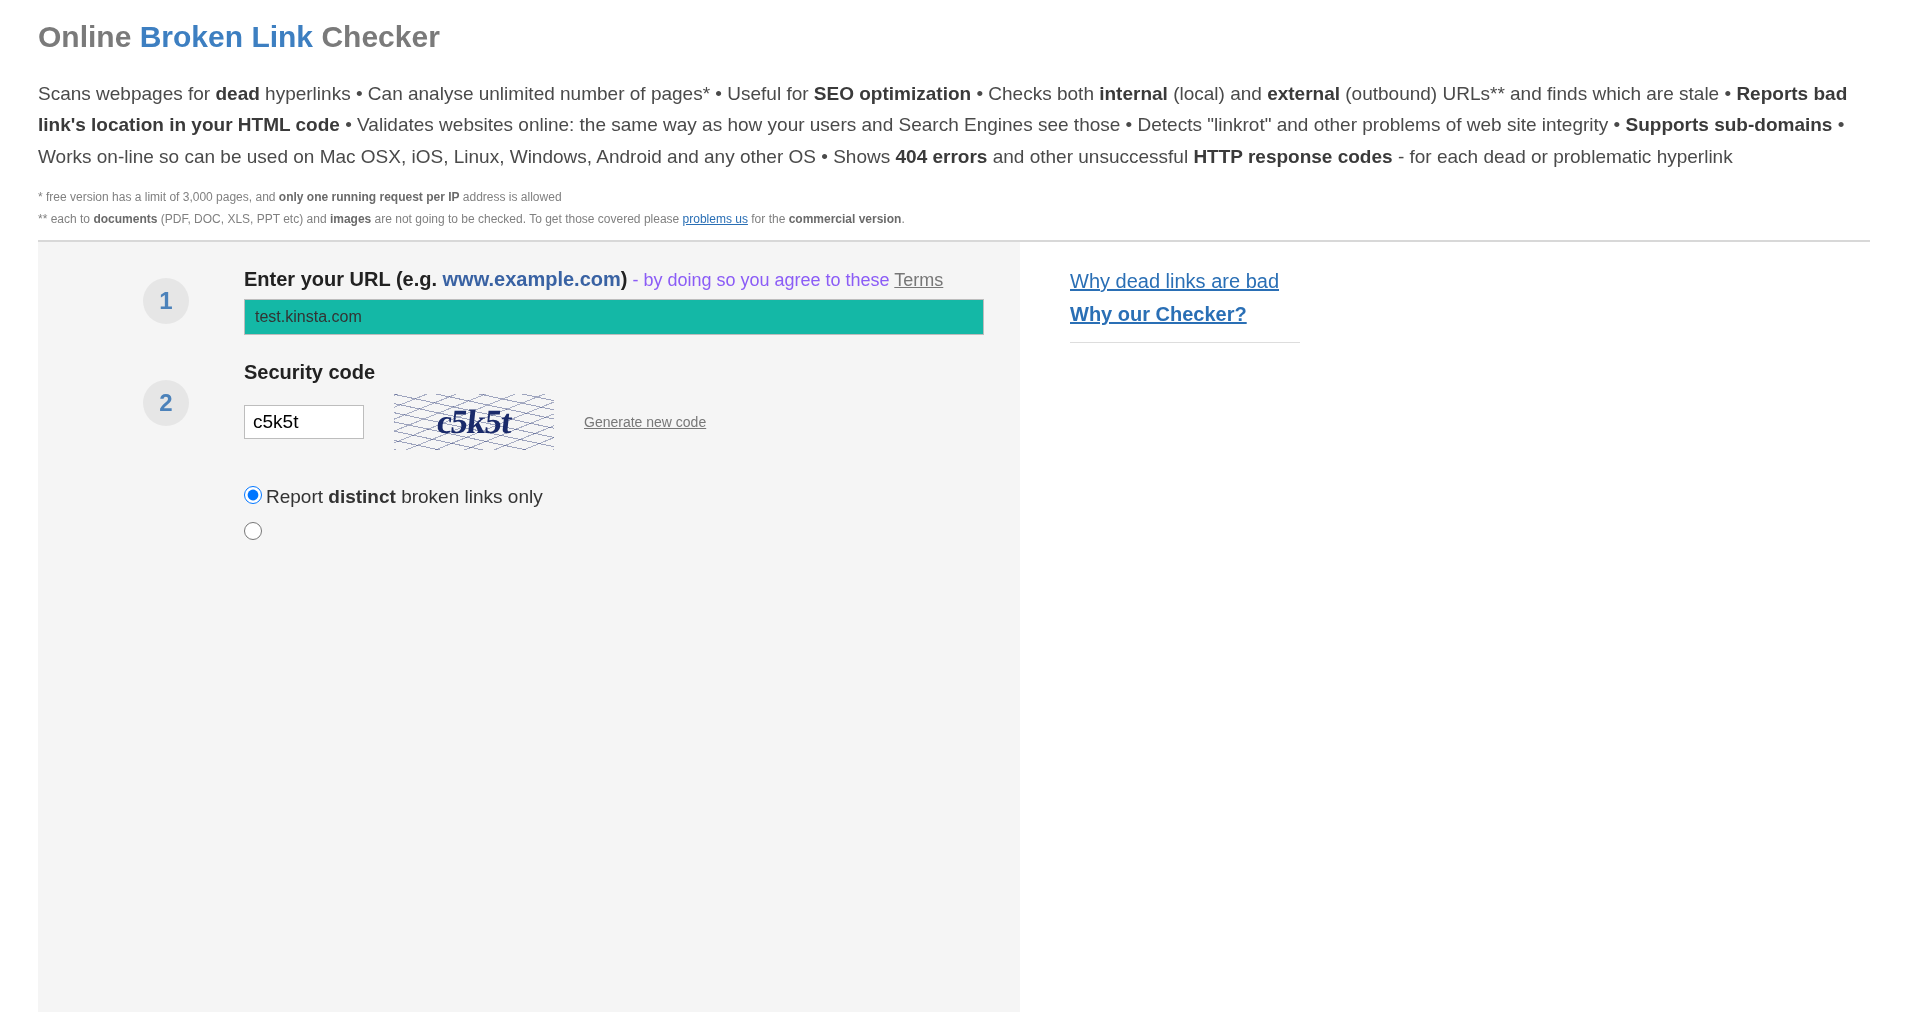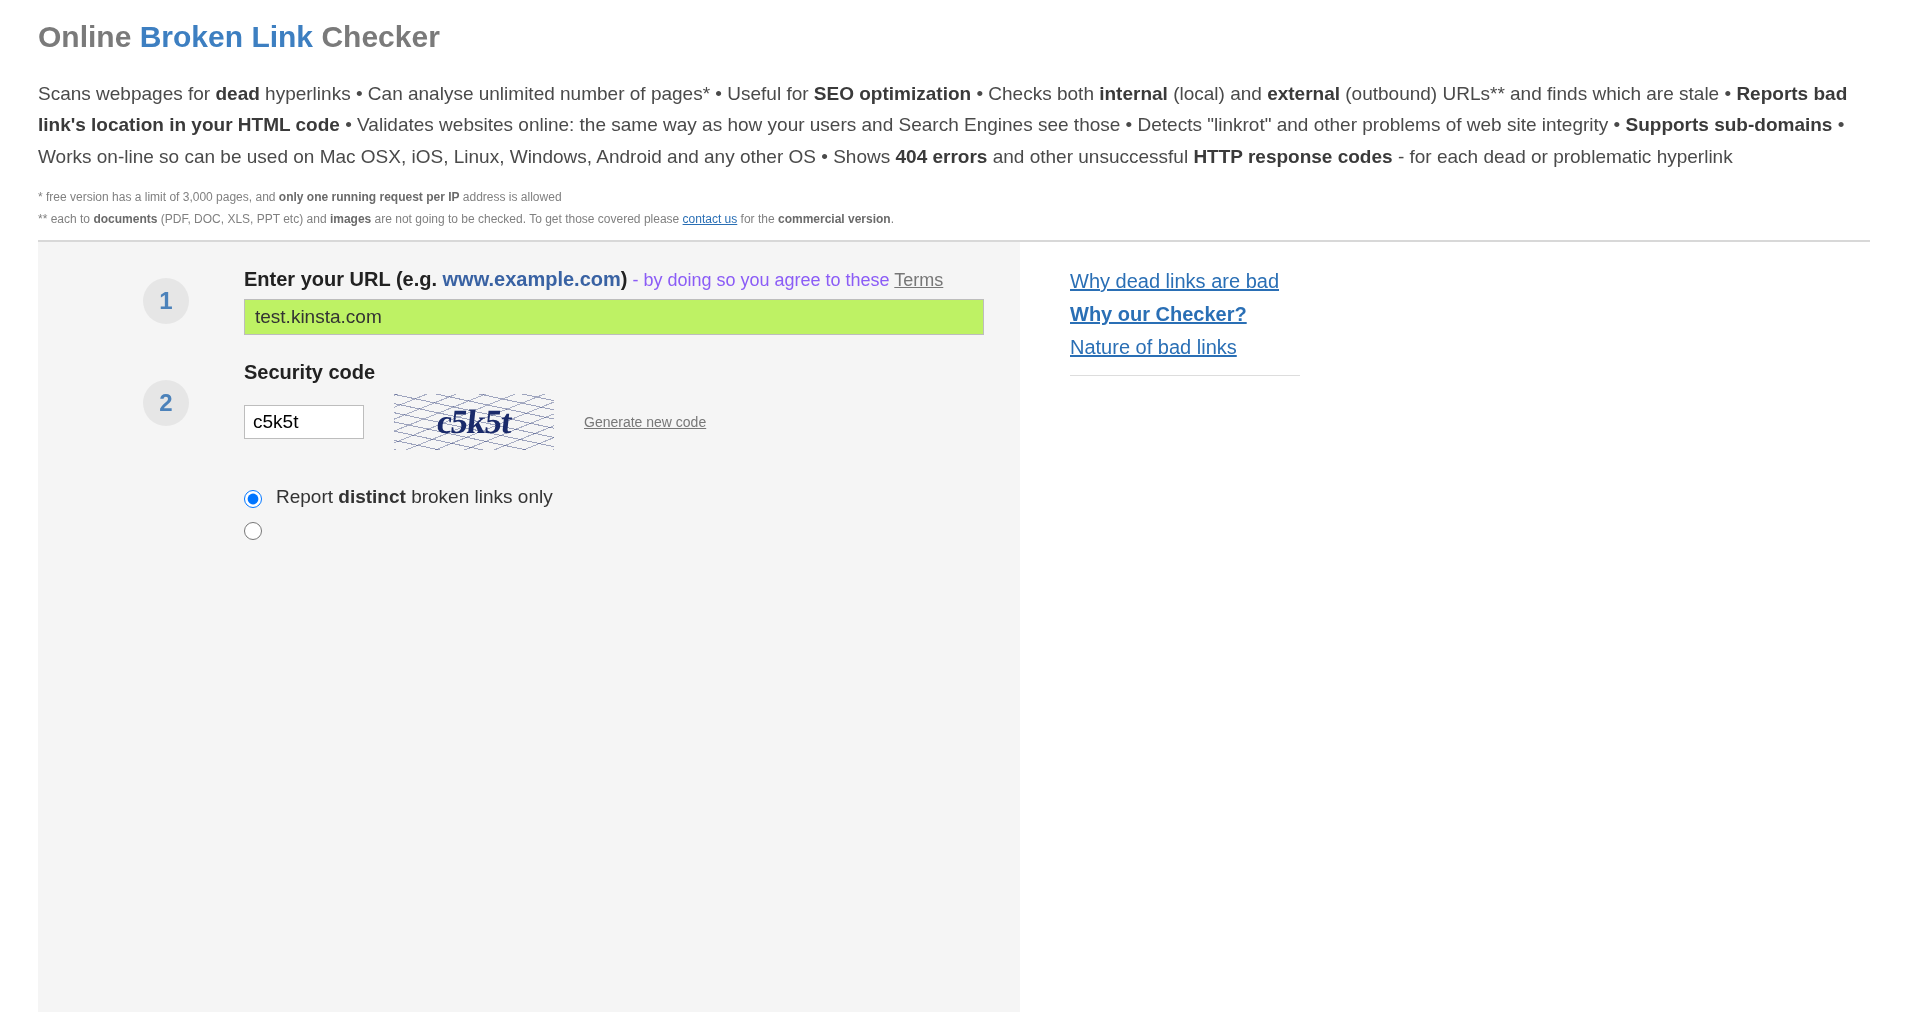--- a/index.html
+++ b/index.html
@@ -57,23 +57,23 @@
     font-size: 20px; color: #222; font-weight: bold;
     margin-bottom: 8px;
   }
   .step-label .example { color: #3962a3; }
   .step-label .sublabel { font-weight: normal; font-size: 18px; color: #8b5cf6; }
   .step-label .terms-link { color: #777; text-decoration: underline; font-weight: normal; font-size: 18px; }
   input.url-input {
     width: 740px; height: 36px;
     border: 1px solid #bdbdbd;
     padding: 4px 10px;
-    font-size: 19px;
+    font-size: 16px;
     color: #333;
-    background: #bef264;
+    background: #14b8a6;
   }
   .sec-row { display: flex; align-items: center; gap: 30px; margin-top: 10px; }
   input.sec-input {
     width: 120px; height: 34px;
     border: 1px solid #bdbdbd;
     padding: 4px 8px;
     font-size: 19px;
     background: #fff;
   }
   .captcha-img {
@@ -90,21 +90,21 @@
     letter-spacing: -1px;
   }
   .captcha-noise {
     position: absolute; inset: 0;
     background:
       repeating-linear-gradient(12deg, rgba(26,42,106,0.4) 0 1px, transparent 1px 9px),
       repeating-linear-gradient(-22deg, rgba(26,42,106,0.35) 0 1px, transparent 1px 11px);
   }
   .gen-link { color: #777; text-decoration: underline; font-size: 14px; }
   .radios { margin-top: 36px; }
-  .radio-row { display: flex; align-items: flex-end; gap: 14px; font-size: 19px; color: #333; margin-bottom: 14px; }
+  .radio-row { display: flex; align-items: flex-start; gap: 4px; font-size: 19px; color: #333; margin-bottom: 14px; }
   .radio-row input[type=radio] { width: 18px; height: 18px; }
   .radio-row i { font-style: italic; }
   .sidebar {
     padding: 28px 10px;
     flex: 1;
   }
   .sidebar a {
     display: block;
     color: #2a6fb5;
     font-size: 20px;
@@ -122,21 +122,21 @@
 </h1>
 
 <p class="desc">
   <span>Scans webpages for </span><b>dead</b><span> hyperlinks • Can analyse unlimited number of pages* • Useful for </span><b>SEO optimization</b><span> • Checks both </span><b>internal</b><span> (local) and </span><b>external</b><span> (outbound) URLs** and finds which are stale • </span><b>Reports bad link's location in your HTML code</b><span> • Validates websites online: the same way as how your users and Search Engines see those • Detects "linkrot" and other problems of web site integrity • </span><b>Supports sub-domains</b><span> • Works on-line so can be used on Mac OSX, iOS, Linux, Windows, Android and any other OS • Shows </span><b>404 errors</b><span> and other unsuccessful </span><b>HTTP response codes</b><span> - for each dead or problematic hyperlink</span>
 </p>
 
 <p class="footnote">
   <span>*  free version has a limit of 3,000 pages, and </span><b>only one running request per IP</b><span> address is allowed</span>
 </p>
 <p class="footnote">
-  <span>** each to </span><b>documents</b><span> (PDF, DOC, XLS, PPT etc) and </span><b>images</b><span> are not going to be checked. To get those covered please </span><a href="#">contact us</a><span> for the </span><b>commercial version</b><span>.</span>
+  <span>** each to </span><b>documents</b><span> (PDF, DOC, XLS, PPT etc) and </span><b>images</b><span> are not going to be checked. To get those covered please </span><a href="#">problems us</a><span> for the </span><b>commercial version</b><span>.</span>
 </p>
 
 <div class="divider-top"></div>
 
 <div class="main-wrap">
   <div class="left-col">
     <div class="form-panel">
       <div class="step-badge step1-badge">1</div>
       <div class="step-badge step2-badge">2</div>
 
@@ -172,16 +172,15 @@
           </div>
         </div>
       </div>
     </div>
 
   </div>
 
   <div class="sidebar">
     <a href="#">Why dead links are bad</a>
     <a href="#" class="active">Why our Checker?</a>
-    <a href="#">Nature of bad links</a>
     <div class="sidebar-divider"></div>
   </div>
 </div>
 
 </body></html>

